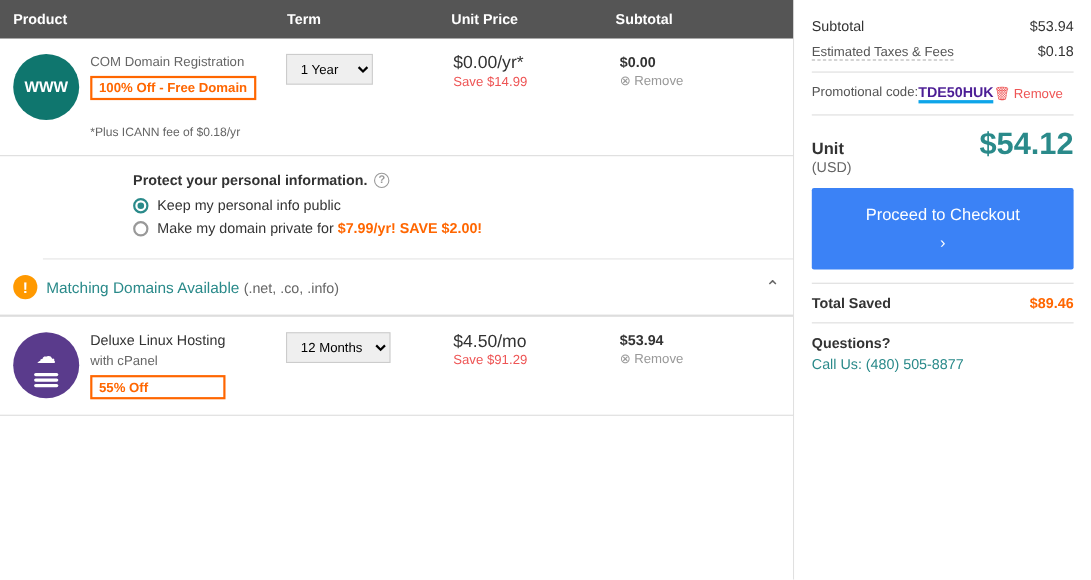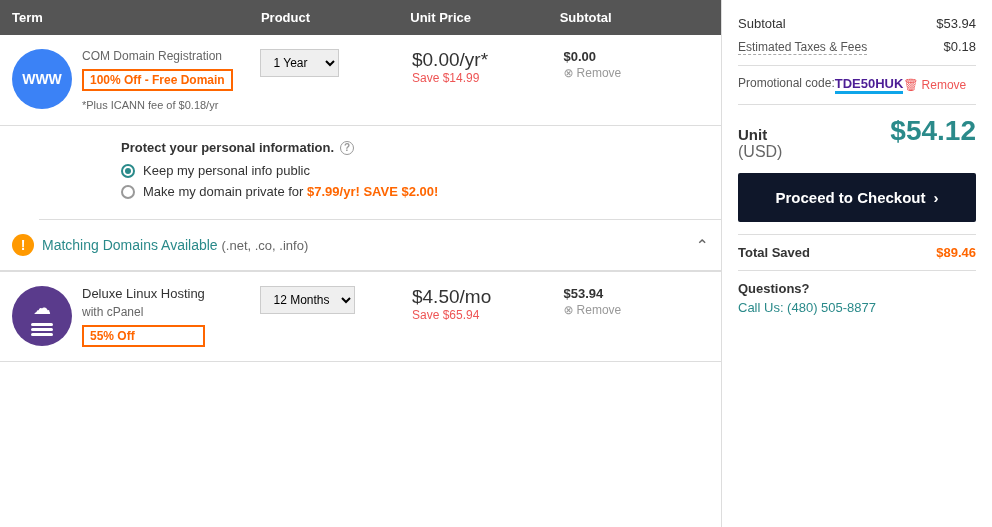--- a/index.html
+++ b/index.html
@@ -8,34 +8,34 @@
     .main { flex: 1; border-right: 1px solid #ddd; }
     .sidebar { width: 270px; padding: 16px; background: #fff; }
 
     
     .table-header { display: grid; grid-template-columns: 2fr 1.2fr 1.2fr 1.2fr; background: #555; color: #fff; padding: 10px 12px; font-weight: bold; font-size: 13px; }
 
     
     .product-row { border-bottom: 1px solid #ddd; padding: 14px 12px; }
     .product-inner { display: grid; grid-template-columns: 2fr 1.2fr 1.2fr 1.2fr; align-items: start; gap: 6px; }
     .product-info { display: flex; align-items: flex-start; gap: 10px; }
-    .www-icon { width: 60px; height: 60px; border-radius: 50%; background: #3b82f6; display: flex; align-items: center; justify-content: center; color: #fff; font-weight: bold; font-size: 14px; flex-shrink: 0; }
+    .www-icon { width: 60px; height: 60px; border-radius: 50%; background: #0f766e; display: flex; align-items: center; justify-content: center; color: #fff; font-weight: bold; font-size: 14px; flex-shrink: 0; }
     .product-details { display: flex; flex-direction: column; gap: 4px; }
     .product-name { font-size: 13px; color: #333; }
     .product-sub { font-size: 12px; color: #666; }
     .discount-badge { border: 2px solid #f60; color: #f60; font-weight: bold; font-size: 12px; padding: 2px 6px; display: inline-block; margin-top: 2px; }
-    .icann-note { font-size: 11px; color: #666; margin-top: 4px; }
+    .icann-note { font-size: 11px; color: #666; margin-top: 20px; }
 
     
     .term-select { display: flex; align-items: center; gap: 4px; }
     .term-select select { border: 1px solid #ccc; padding: 5px 8px; font-size: 12px; cursor: pointer; }
 
     
     .unit-price { }
-    .unit-price .price { font-size: 19px; color: #333; }
+    .unit-price .price { font-size: 16px; color: #333; }
     .unit-price .save { color: #e55; font-size: 12px; }
     .subtotal-col { }
     .subtotal-col .amount { font-weight: bold; font-size: 13px; }
     .remove-link { font-size: 12px; color: #e55; cursor: pointer; display: flex; align-items: center; gap: 3px; margin-top: 2px; }
     .remove-link span { color: #999; }
 
     
     .personal-section { padding: 14px 12px 14px 82px; border-bottom: 1px solid #ddd; margin-left: 39px; }
     .personal-title { font-size: 13px; font-weight: bold; margin-bottom: 8px; display: flex; align-items: center; gap: 6px; }
     .help-icon { display: inline-flex; align-items: center; justify-content: center; width: 14px; height: 14px; border-radius: 50%; border: 1px solid #999; font-size: 10px; color: #999; cursor: pointer; }
@@ -66,40 +66,40 @@
     .sidebar-value { color: #333; }
     .divider { border: none; border-top: 1px solid #ddd; margin: 10px 0; }
     .est-taxes { font-size: 12px; color: #555; border-bottom: 1px dashed #aaa; display: inline-block; cursor: help; }
     .promo-row { display: flex; margin-bottom: 10px; }
     .promo-label { font-size: 12px; color: #555; margin-bottom: 4px; }
     .promo-code-row { display: flex; align-items: center; justify-content: space-between; }
     .promo-code { color: #4c1d95; font-weight: bold; font-size: 13px; border-bottom: 3px solid #0ea5e9; }
     .remove-promo { color: #e55; font-size: 12px; cursor: pointer; display: flex; align-items: center; gap: 3px; }
     .total-row { display: flex; justify-content: space-between; align-items: baseline; margin-bottom: 4px; }
     .total-label { font-weight: bold; font-size: 15px; }
-    .total-sub { font-size: 16px; color: #666; }
+    .total-sub { font-size: 13px; color: #666; }
     .total-amount { color: #2a8a8a; font-size: 28px; font-weight: bold; }
-    .checkout-btn { background: #0f172a; color: #fff; width: 100%; padding: 16px; font-size: 15px; font-weight: bold; border: none; cursor: pointer; margin: 12px 0; display: flex; align-items: center; justify-content: center; gap: 8px; border-radius: 2px; }
+    .checkout-btn { background: #3b82f6; color: #fff; width: 100%; padding: 16px; font-size: 15px; font-weight: normal; border: none; cursor: pointer; margin: 12px 0; display: flex; align-items: center; justify-content: center; gap: 8px; border-radius: 2px; flex-direction: column; }
     .total-saved-row { display: flex; justify-content: space-between; margin-bottom: 8px; }
     .total-saved-label { font-weight: bold; font-size: 13px; }
     .total-saved-value { color: #f60; font-weight: bold; font-size: 13px; }
     .questions-section { margin-top: 10px; }
     .questions-title { font-weight: bold; margin-bottom: 4px; }
     .phone-link { color: #2a8a8a; font-size: 13px; cursor: pointer; }
   </style>
 </head>
 <body>
 
 <div class="container">
 
   <div class="main">
 
     <div class="table-header">
+      <span>Product</span>
       <span>Term</span>
-      <span>Product</span>
       <span>Unit Price</span>
       <span>Subtotal</span>
     </div>
 
     <div class="product-row">
       <div class="product-inner">
 
         <div class="product-info">
           <div class="www-icon">
             <span>WWW</span>
@@ -188,21 +188,21 @@
         <div class="term-select">
           <select>
             <option>12 Months</option>
             <option>24 Months</option>
             <option>36 Months</option>
           </select>
         </div>
 
         <div class="unit-price">
           <div class="price">$4.50/mo</div>
-          <div class="save">Save $65.94</div>
+          <div class="save">Save $91.29</div>
         </div>
 
         <div class="subtotal-col">
           <div class="amount">$53.94</div>
           <div class="remove-link">
             <span>⊗</span>
             <span>Remove</span>
           </div>
         </div>
       </div>

